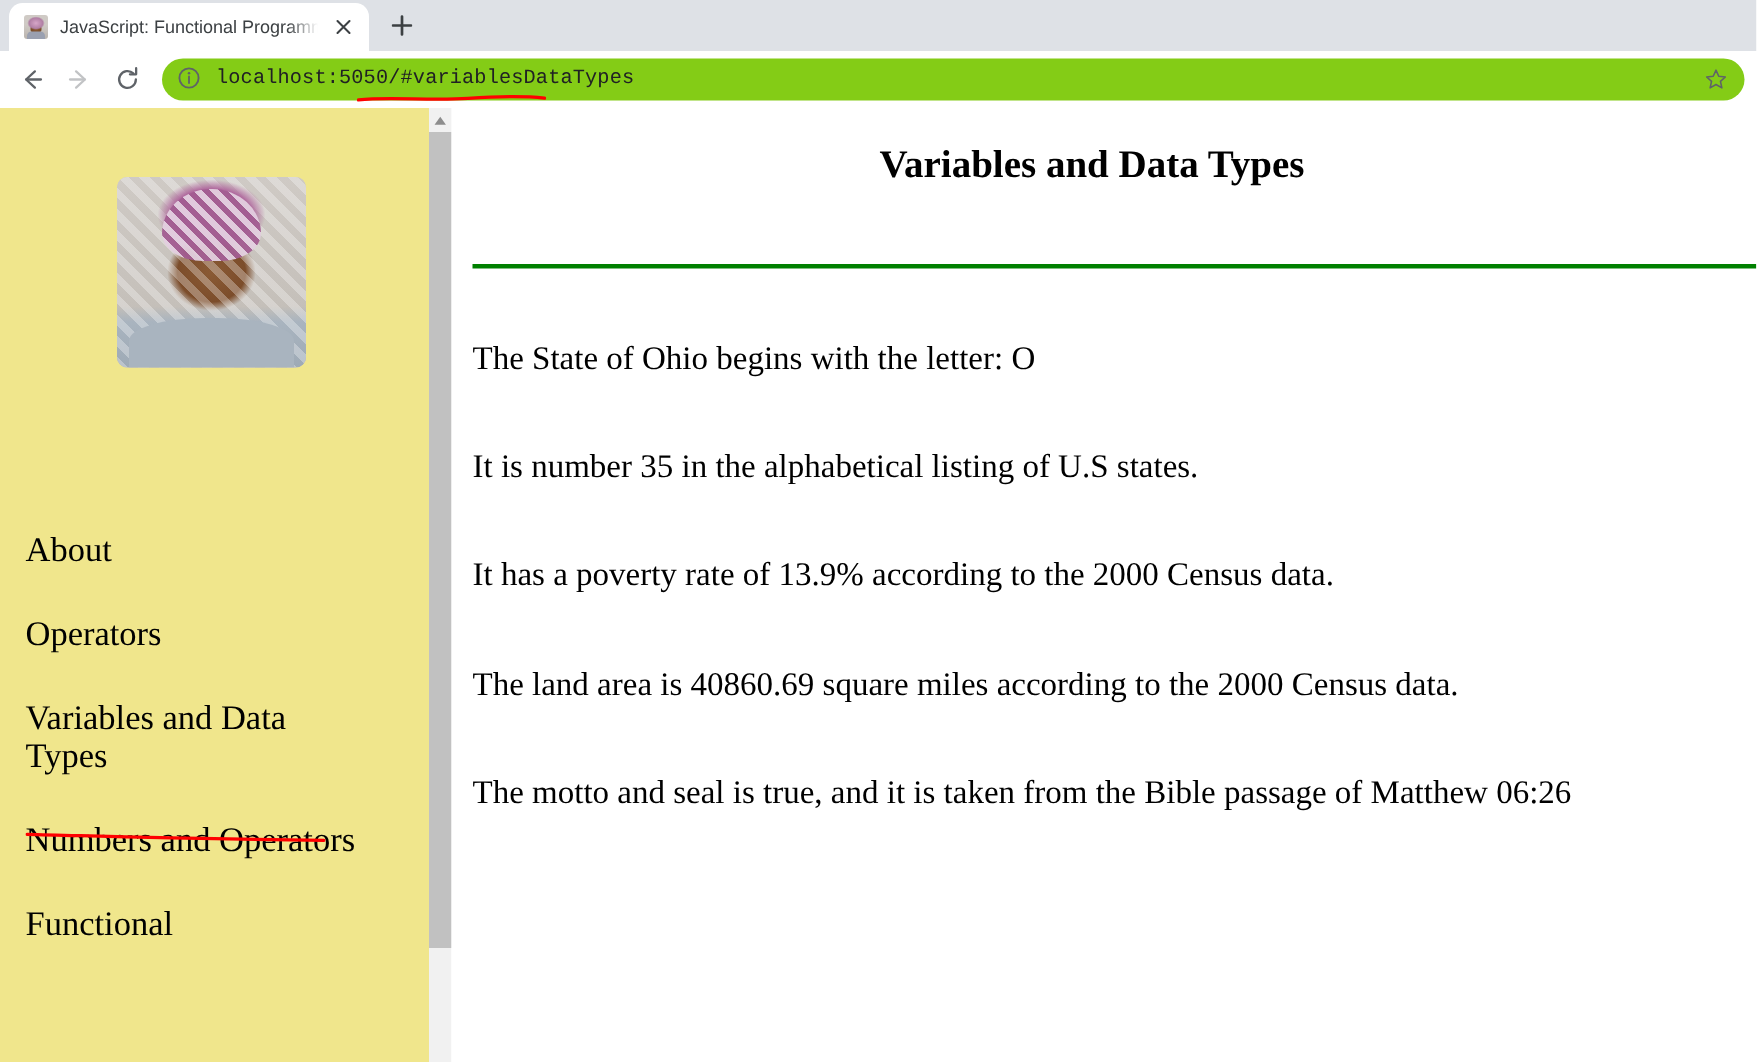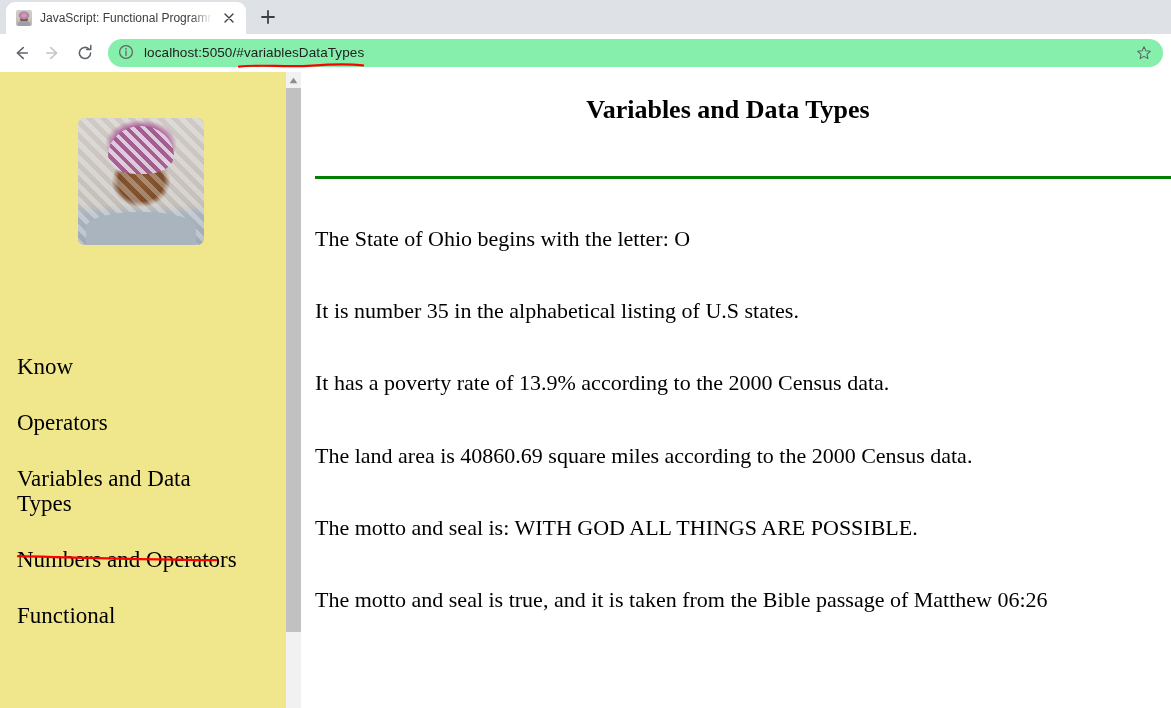--- a/index.html
+++ b/index.html
@@ -97,27 +97,28 @@
     display: flex; align-items: center; justify-content: center;
     border-radius: 50%;
     flex: 0 0 30px;
   }
   .nav-btn svg { display: block; }
   .nav-btn.disabled { opacity: .38; }
 
   .omnibox {
     flex: 1 1 auto;
     height: 28px;
-    background: #86efac;
+    background: #84cc16;
     border-radius: 14px;
     display: flex;
     align-items: center;
     padding: 0 6px 0 10px;
     margin-left: 6px;
     position: relative;
+    font-family: Liberation Mono, monospace;
   }
 
   .info-icon { flex: 0 0 18px; width: 18px; height: 18px; color: #5f6368; margin-right: 8px; }
   .info-icon svg { display: block; }
 
   .omnibox-url {
     flex: 1 1 auto;
     font-size: 13.5px;
     color: #202124;
     white-space: nowrap;
@@ -363,21 +364,21 @@
 
   <div class="viewport">
 
     <div class="sidebar">
 
       <div class="portrait">
         <div class="photo"></div>
       </div>
 
       <nav class="nav">
-        <a class="nav-link" href="#">Know</a>
+        <a class="nav-link" href="#">About</a>
         <a class="nav-link" href="#">Operators</a>
         <a class="nav-link wrap" href="#">Variables and Data Types</a>
         <a class="nav-link" href="#">Numbers and Operators</a>
         <a class="nav-link" href="#">Functional</a>
       </nav>
 
       <svg class="types-underline" viewBox="0 0 200 8" preserveAspectRatio="none">
         <path d="M1 2.2 C 52 3.4, 104 5.2, 199 6.2" stroke="#ff0000" stroke-width="2.2" fill="none" stroke-linecap="round"></path>
       </svg>
     </div>
@@ -392,18 +393,17 @@
     </div>
 
     <main class="content">
       <h1 class="page-title">Variables and Data Types</h1>
       <div class="rule"></div>
 
       <p class="para">The State of Ohio begins with the letter: O</p>
       <p class="para">It is number 35 in the alphabetical listing of U.S states.</p>
       <p class="para">It has a poverty rate of 13.9% according to the 2000 Census data.</p>
       <p class="para">The land area is 40860.69 square miles according to the 2000 Census data.</p>
-      <p class="para">The motto and seal is: WITH GOD ALL THINGS ARE POSSIBLE.</p>
       <p class="para">The motto and seal is true, and it is taken from the Bible passage of Matthew 06:26</p>
     </main>
 
   </div>
 </div>
 
 </body></html>

